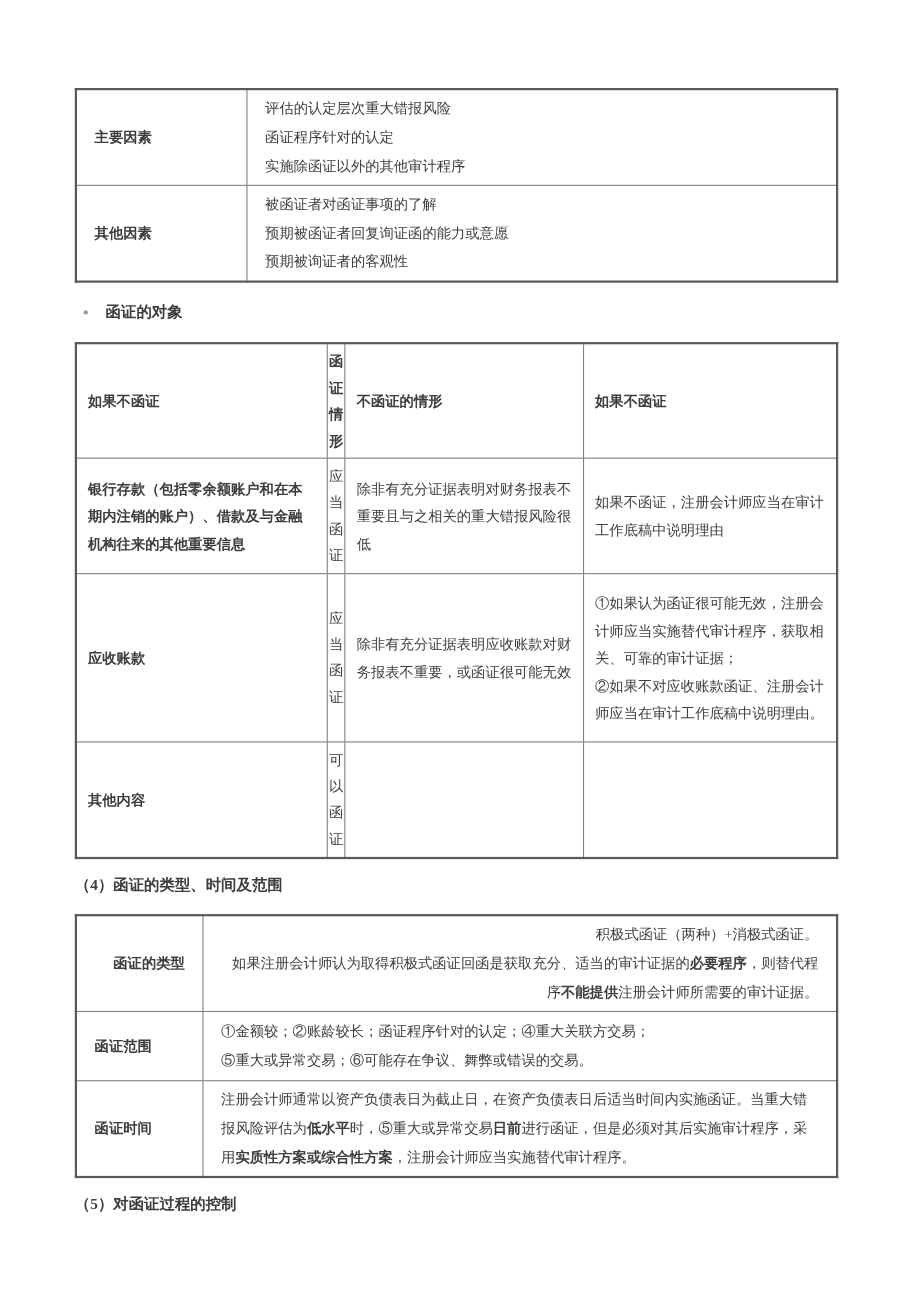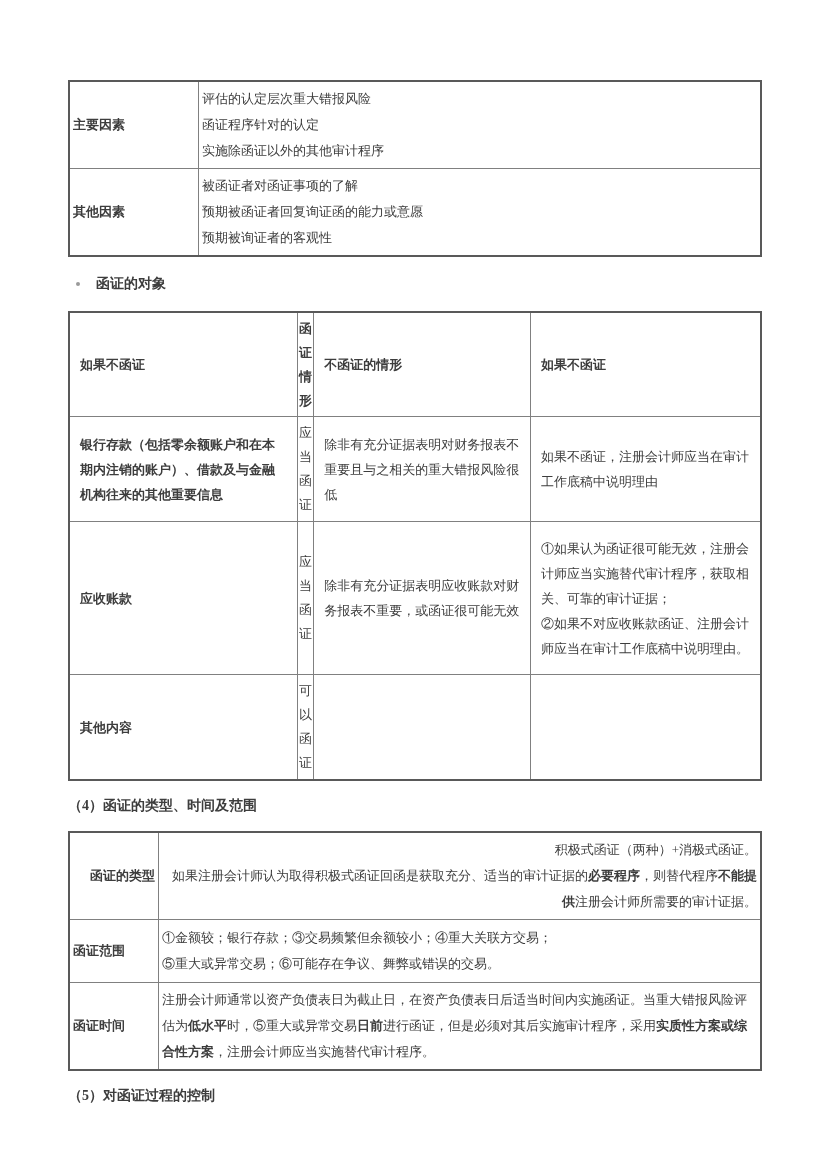--- a/index.html
+++ b/index.html
@@ -5,21 +5,21 @@
   html,body{margin:0;padding:0;}
   body{
     width:830px;height:1175px;background:#ffffff;
     font-family:"Liberation Serif","DejaVu Serif",serif;
     color:#3d3d3d;font-size:13px;
     position:relative;overflow:hidden;
   }
   .page{padding:80px 68px 0 68px;}
   table{border-collapse:collapse;table-layout:fixed;width:694px;background:#fff;}
   table{border:2px solid #595959;}
-  td{border:1px solid #808080;vertical-align:middle;line-height:26px;padding:4px 3px;}
+  td{border:1px solid #808080;vertical-align:middle;line-height:26px;padding:4px 16px;}
   .lbl{font-weight:bold;}
   .bd{font-weight:bold;}
   .pre{white-space:pre-line;}
   
   .t1 td{height:78px;}
   .t1 .c1{width:122px;}
   
   .t2 td{line-height:25px;padding:4px 10px;}
   .t2 .c1{width:202px;}
   .t2 .c2{width:13px;padding:2px 1px;}
@@ -125,21 +125,21 @@
 
   <table class="t3">
     <tbody>
         <tr class="r1">
       <td class="c1 lbl">函证的类型</td>
       <td class="pre"><span>积极式函证（两种）+消极式函证。
 </span><span>如果注册会计师认为取得积极式函证回函是获取充分、适当的审计证据的</span><span class="bd">必要程序</span><span>，则替代程序</span><span class="bd">不能提供</span><span>注册会计师所需要的审计证据。</span></td>
     </tr>
     <tr class="r2">
       <td class="c1 lbl">函证范围</td>
-      <td class="pre"><span>①金额较；银行存款；③交易频繁但余额较小；④重大关联方交易；
+      <td class="pre"><span>①金额较；②账龄较长；函证程序针对的认定；④重大关联方交易；
 </span><span>⑤重大或异常交易；⑥可能存在争议、舞弊或错误的交易。</span></td>
     </tr>
     <tr class="r3">
       <td class="c1 lbl">函证时间</td>
       <td class="pre"><span>注册会计师通常以资产负债表日为截止日，在资产负债表日后适当时间内实施函证。当重大错报风险评估为</span><span class="bd">低水平</span><span>时，⑤重大或异常交易</span><span class="bd">日前</span><span>进行函证，但是必须对其后实施审计程序，采用</span><span class="bd">实质性方案或综合性方案</span><span>，注册会计师应当实施替代审计程序。</span></td>
     </tr>
   </tbody>
     </table>
 
   <div class="num-heading">（5）对函证过程的控制</div>

